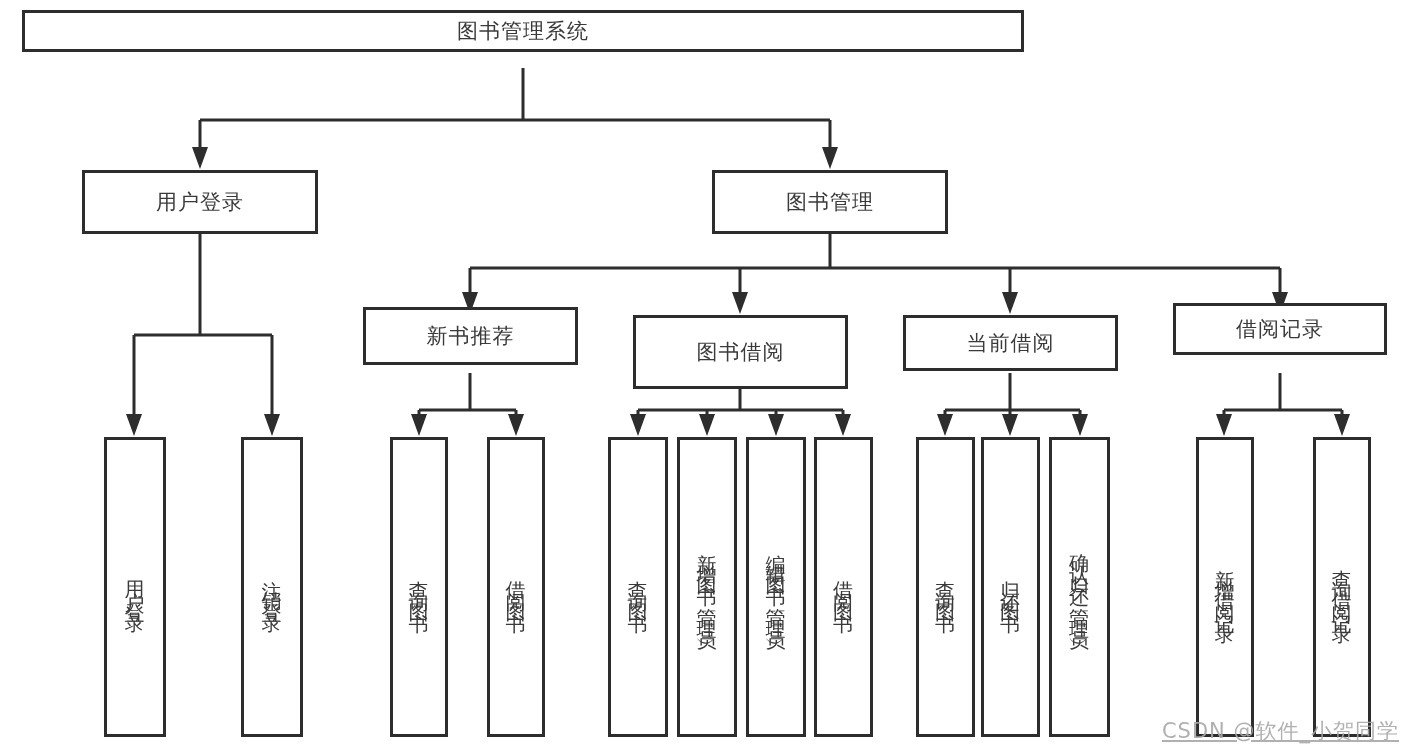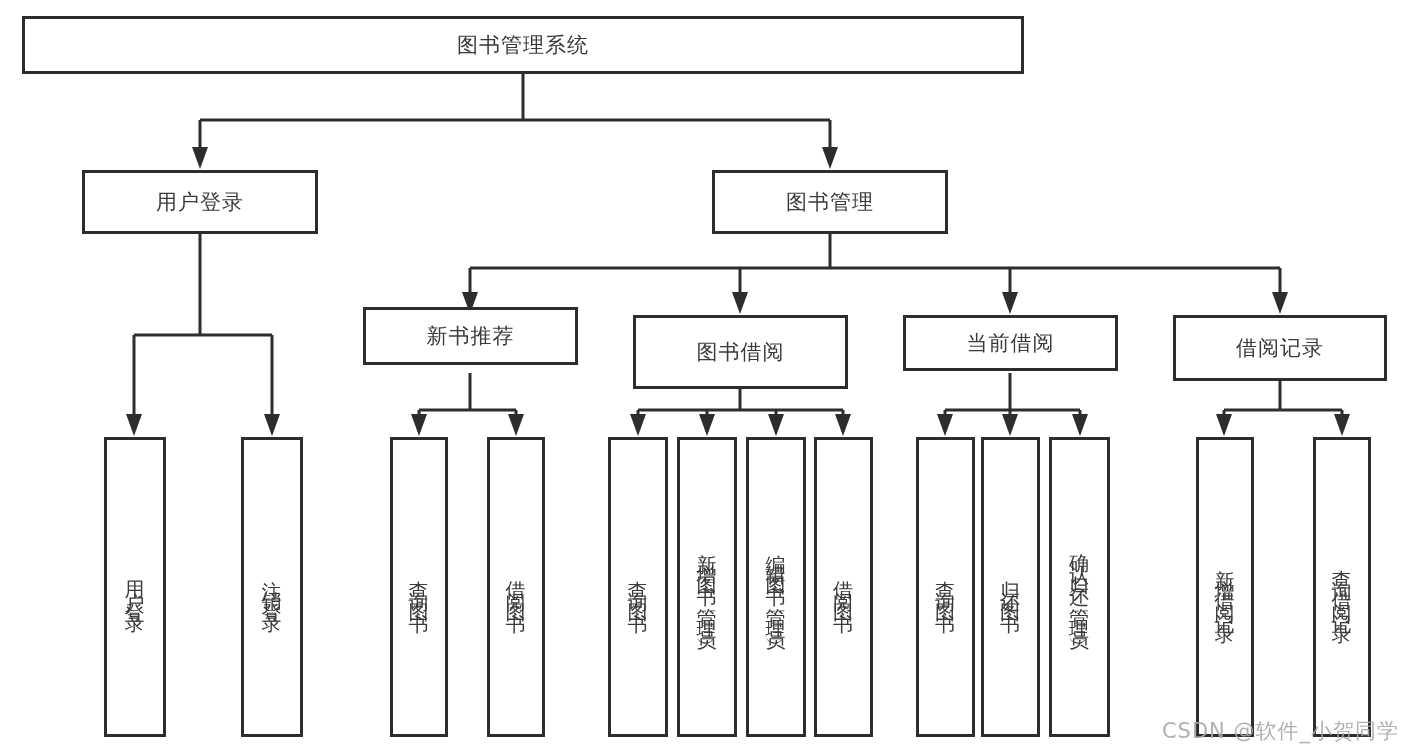--- a/index.html
+++ b/index.html
@@ -55,20 +55,21 @@
   }
   #watermark {
     position: absolute;
     right: 6px;
     bottom: 2px;
     z-index: 3;
     font-size: 21px;
     color: var(--watermark);
     opacity: 0.9;
     letter-spacing: 1px;
+    text-decoration: underline;
   }
 </style>
 </head>
 <body>
 
 <div id="canvas">
 
   <svg id="connectors" viewBox="0 0 1405 747" xmlns="http://www.w3.org/2000/svg">
 
     <path d="M523 68 V120 M200 120 H830 M200 120 V152 M830 120 V152"></path>
@@ -98,41 +99,41 @@
     <path d="M1010 373 V410 M945 410 H1080 M945 410 V418 M1010 410 V418 M1080 410 V418"></path>
     <polygon points="945,436 937,414 953,414"></polygon>
     <polygon points="1010,436 1002,414 1018,414"></polygon>
     <polygon points="1080,436 1072,414 1088,414"></polygon>
 
     <path d="M1280 373 V410 M1224 410 H1342 M1224 410 V418 M1342 410 V418"></path>
     <polygon points="1224,436 1216,414 1232,414"></polygon>
     <polygon points="1342,436 1334,414 1350,414"></polygon>
   </svg>
 
-  <div class="node h" style="left:22px; top:16px; width:1002px; height:58px;justify-content:center;">
+  <div class="node h" style="left:22px; top:10px; width:1002px; height:42px;justify-content:center;">
     <span class="label">图书管理系统</span>
   </div>
 
   <div class="node h" style="left:82px; top:170px; width:236px; height:64px;">
     <span class="label">用户登录</span>
   </div>
   <div class="node h" style="left:712px; top:170px; width:236px; height:64px;text-align:right;">
     <span class="label">图书管理</span>
   </div>
 
   <div class="node h" style="left:363px; top:307px; width:215px; height:58px;">
     <span class="label">新书推荐</span>
   </div>
   <div class="node h" style="left:633px; top:315px; width:215px; height:74px;">
     <span class="label">图书借阅</span>
   </div>
   <div class="node h" style="left:903px; top:315px; width:215px; height:56px;text-align:right;">
     <span class="label">当前借阅</span>
   </div>
-  <div class="node h" style="left:1173px; top:315px; width:214px; height:66px;">
+  <div class="node h" style="left:1173px; top:303px; width:214px; height:52px;">
     <span class="label">借阅记录</span>
   </div>
 
   <div class="node v" style="left:104px; top:437px; width:62px; height:300px;">
     <span class="label">用户登录</span>
   </div>
   <div class="node v" style="left:241px; top:437px; width:62px; height:300px;">
     <span class="label">注销登录</span>
   </div>
 

